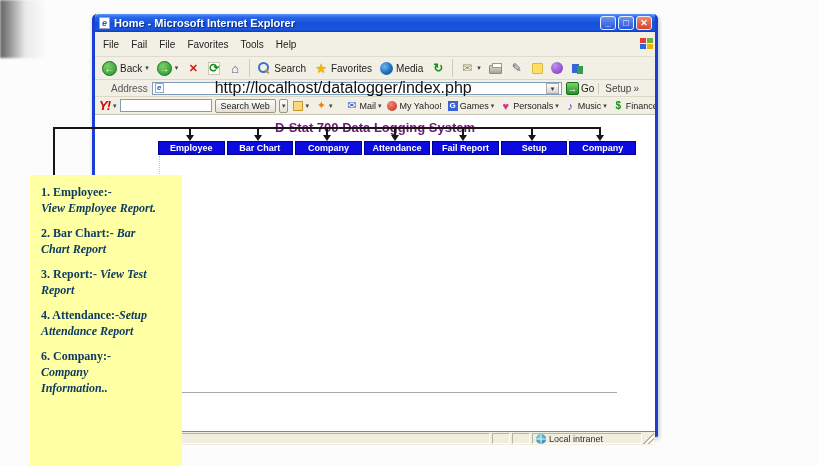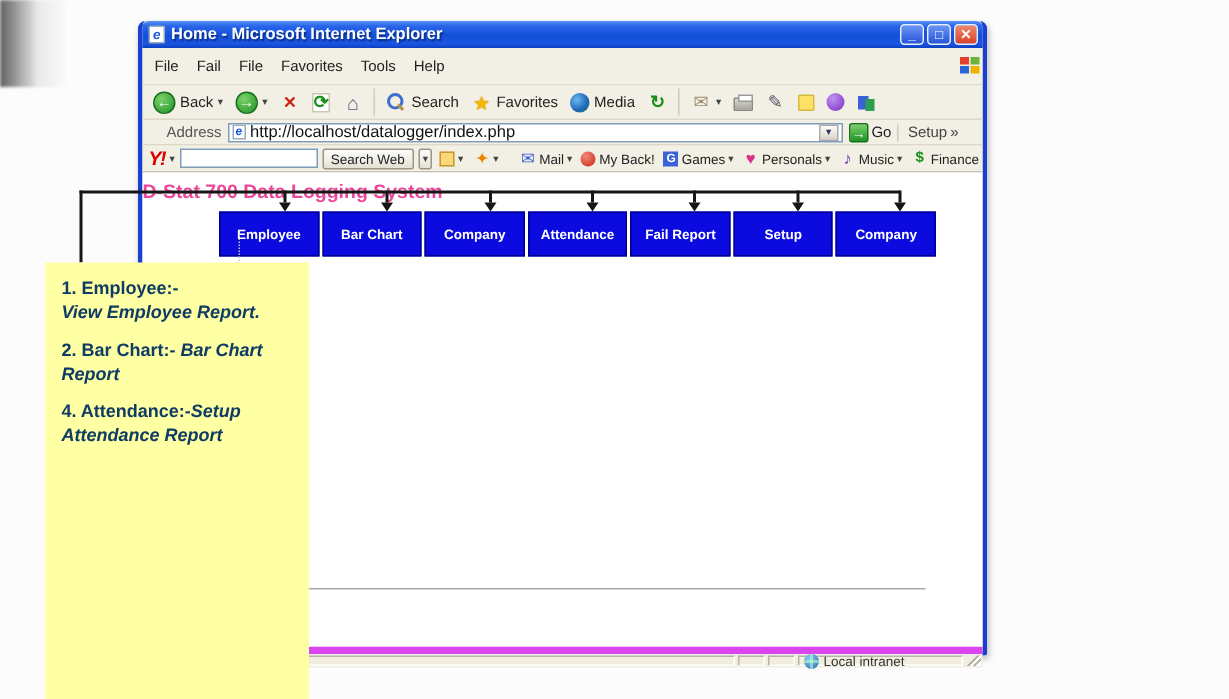--- a/index.html
+++ b/index.html
@@ -61,21 +61,21 @@
   .i-msgr { width:12px; height:12px; border-radius:50%; background:radial-gradient(circle at 35% 30%,#c090f0,#7a2fc0); }
   .i-research { position:relative; width:13px; height:13px; }
   .i-research::before { content:""; position:absolute; left:1px; top:2px; width:7px; height:9px; background:#3a62d8; }
   .i-research::after { content:""; position:absolute; left:6px; top:4px; width:6px; height:8px; background:#2f9e4f; }
 
   .addressbar { height:17px; display:flex; align-items:center; gap:4px; padding:0 16px; background:#f2efe4;
     border-bottom:1px solid #ddd8c6; font-size:10px; }
   .addr-label { color:#555; }
   .addr-field { flex:1; height:13px; background:#fff; border:1px solid #7f9db9; display:flex; align-items:center; padding:0 2px; gap:3px; }
   .addr-page-icon { width:9px; height:10px; background:#fff; border:1px solid #9ab; color:#1b55e0; font-size:8px; font-weight:bold; font-style:italic; line-height:8px; text-align:center; }
-  .addr-url { flex:1; font-size:11px; color:#111; white-space:nowrap; overflow:hidden; }
+  .addr-url { flex:1; font-size:16px; color:#111; white-space:nowrap; overflow:hidden;margin-left:48px; }
   .addr-drop { width:13px; height:11px; background:linear-gradient(#fdfdfb,#d8d4c8); border:1px solid #aaa; font-size:7px; text-align:center; line-height:10px; color:#335; }
   .go-btn { display:flex; align-items:center; gap:2px; font-size:10px; color:#222; }
   .go-icon { width:13px; height:13px; border-radius:2px; background:linear-gradient(180deg,#7dd06a,#1f9428); color:#fff; font-size:9px; font-weight:bold; text-align:center; line-height:12px; border:1px solid #157018; }
   .links { display:flex; align-items:center; gap:2px; color:#444; font-size:10px; padding-left:6px; border-left:1px solid #cfcaba; }
 
   .yahoobar { height:18px; display:flex; align-items:center; gap:3px; padding:0 4px; background:#f2efe4;
     border-bottom:1px solid #c8c4b4; font-size:9px; color:#222; white-space:nowrap; overflow:hidden; }
   .y-logo { color:#d00; font-weight:bold; font-style:italic; font-size:13px; letter-spacing:-1px; }
   .y-input { width:92px; height:13px; background:#fff; border:1px solid #7f9db9; font-size:9px; padding:0 2px; font-family:"Liberation Sans",sans-serif; }
   .y-btn { height:14px; display:flex; align-items:center; gap:2px; padding:0 5px; background:linear-gradient(#fdfdfb,#e4e0d4); border:1px solid #9a9684; border-radius:2px; }
@@ -85,47 +85,47 @@
   .yi-mail { color:#3a62d8; font-size:11px; }
   .yi-smiley { width:10px; height:10px; border-radius:50%; background:radial-gradient(circle at 35% 30%,#f08a7a,#cc2211); }
   .yi-games { background:#3a62d8; color:#fff; font-size:8px; font-weight:bold; width:10px; height:10px; }
   .yi-personals { color:#d8308a; font-size:11px; }
   .yi-music { color:#7a2fc0; font-size:11px; }
   .yi-finance { color:#1a8f1a; font-weight:bold; font-size:10px; }
   .yi-window { width:10px; height:10px; background:#f8d878; border:1px solid #c89830; }
   .yi-burst { color:#f08000; font-size:11px; }
 
   .content { position:relative; height:316px; background:#fff; overflow:hidden; }
-  .page-title { text-align:left; margin-top:5px; font-size:13px; font-weight:bold; color:#ec4899; }
-  .navbar { position:absolute; left:51px; top:26px; width:478px; height:30px; display:flex; gap:2px; background:#fff; }
+  .page-title { text-align:center; margin-top:5px; font-size:13px; font-weight:bold; color:#701a75; }
+  .navbar { position:absolute; left:63px; top:26px; width:478px; height:14px; display:flex; gap:2px; background:#fff; }
   .nav-cell { flex:1; background:#0b0bdf; border:1px solid #000090; color:#fff; font-size:9px; font-weight:bold;
     display:flex; align-items:center; justify-content:center; overflow:hidden; }
   .dotted-line { position:absolute; left:64px; top:41px; height:32px; border-left:1px dotted #c4c4c4; }
   .page-hr { position:absolute; left:8px; top:277px; width:514px; border-top:1px solid #a8a8a8; }
 
-  .statusbar { height:14px; display:flex; align-items:stretch; background:#f1eee0; border-top:5px solid #d946ef; font-size:9px; color:#333; }
+  .statusbar { height:14px; display:flex; align-items:stretch; background:#f1eee0; border-top:1px solid #d946ef; font-size:9px; color:#333; }
   .sb-panel { border:1px solid; border-color:#b8b4a4 #fff #fff #b8b4a4; margin:1px 0 1px 2px; display:flex; align-items:center; padding:0 3px; gap:3px; }
   .sb-main { flex:1; }
   .sb-small { width:18px; }
   .sb-zone { width:110px; }
   .globe { width:10px; height:10px; border-radius:50%; background:radial-gradient(circle at 35% 30%,#8ac8f0,#2a67b8); position:relative; }
   .globe::before { content:""; position:absolute; left:4px; top:0; width:2px; height:10px; background:rgba(180,255,200,.6); }
   .globe::after { content:""; position:absolute; left:0; top:4px; width:10px; height:2px; background:rgba(180,255,200,.6); }
   .grip { width:12px; background:
     linear-gradient(135deg, transparent 50%, #b8b4a4 50%, #b8b4a4 60%, #fff 60%, #fff 70%, #b8b4a4 70%, #b8b4a4 80%, #fff 80%); margin:1px 1px 1px 0; }
 
   
   .callout-hline { position:absolute; top:127px; border-top:2px solid #161616; z-index:30; }
   .callout-vline { position:absolute; border-left:2px solid #161616; z-index:30; }
   .drop-line { position:absolute; top:127px; height:8px; border-left:2px solid #161616; z-index:30; }
   .drop-head { position:absolute; top:135px; width:0; height:0; border-left:4px solid transparent;
     border-right:4px solid transparent; border-top:6px solid #161616; z-index:30; }
 
-  .note-box { position:absolute; left:30px; top:175px; width:176px; height:291px; background:#ffffa3;
-    z-index:40; padding:9px 25px 0 11px; }
+  .note-box { position:absolute; left:30px; top:175px; width:152px; height:291px; background:#ffffa3;
+    z-index:40; padding:9px 25px 0 11px;font-family:Liberation Serif, serif; }
   .note-item { font-size:12px; font-weight:bold; color:#0e3c64; line-height:16px; margin-bottom:9px; }
   .note-item .it { font-style:italic; }
 </style>
 </head>
 <body>
 
 <div class="corner-shade"></div>
 
 <div class="ie-window">
 
@@ -252,21 +252,21 @@
       </span>
     <span class="y-sep"></span>
     <span id="yahoo-items" style="display:flex;align-items:center;gap:2px;">
         <span class="y-item">
           <span class="yi yi-mail">✉</span>
           <span>Mail</span>
           <span class="caret">▾</span>
         </span>
         <span class="y-item">
           <span class="yi yi-smiley"></span>
-          <span>My Back!</span>
+          <span>My Yahoo!</span>
         </span>
         <span class="y-item">
           <span class="yi yi-games">G</span>
           <span>Games</span>
           <span class="caret">▾</span>
         </span>
         <span class="y-item">
           <span class="yi yi-personals">♥</span>
           <span>Personals</span>
           <span class="caret">▾</span>
@@ -326,14 +326,16 @@
     <div class="drop-head" style="left: 459px;"></div>
     <div class="drop-line" style="left: 531px;"></div>
     <div class="drop-head" style="left: 528px;"></div>
     <div class="drop-line" style="left: 599px;"></div>
     <div class="drop-head" style="left: 596px;"></div>
   </div>
 
 <div class="note-box" id="note-box">
     <div class="note-item"><span>1. Employee:-</span><br><span class="it">View Employee Report.</span></div>
     <div class="note-item"><span>2. Bar Chart:- </span><span class="it">Bar Chart Report</span></div>
+    <div class="note-item"><span>3. Report:- </span><span class="it">View Test Report</span></div>
     <div class="note-item"><span>4. Attendance:-</span><span class="it">Setup Attendance Report</span></div>
+    <div class="note-item"><span>6. Company:- </span><span class="it">Company Information..</span></div>
   </div>
 
 </body></html>

